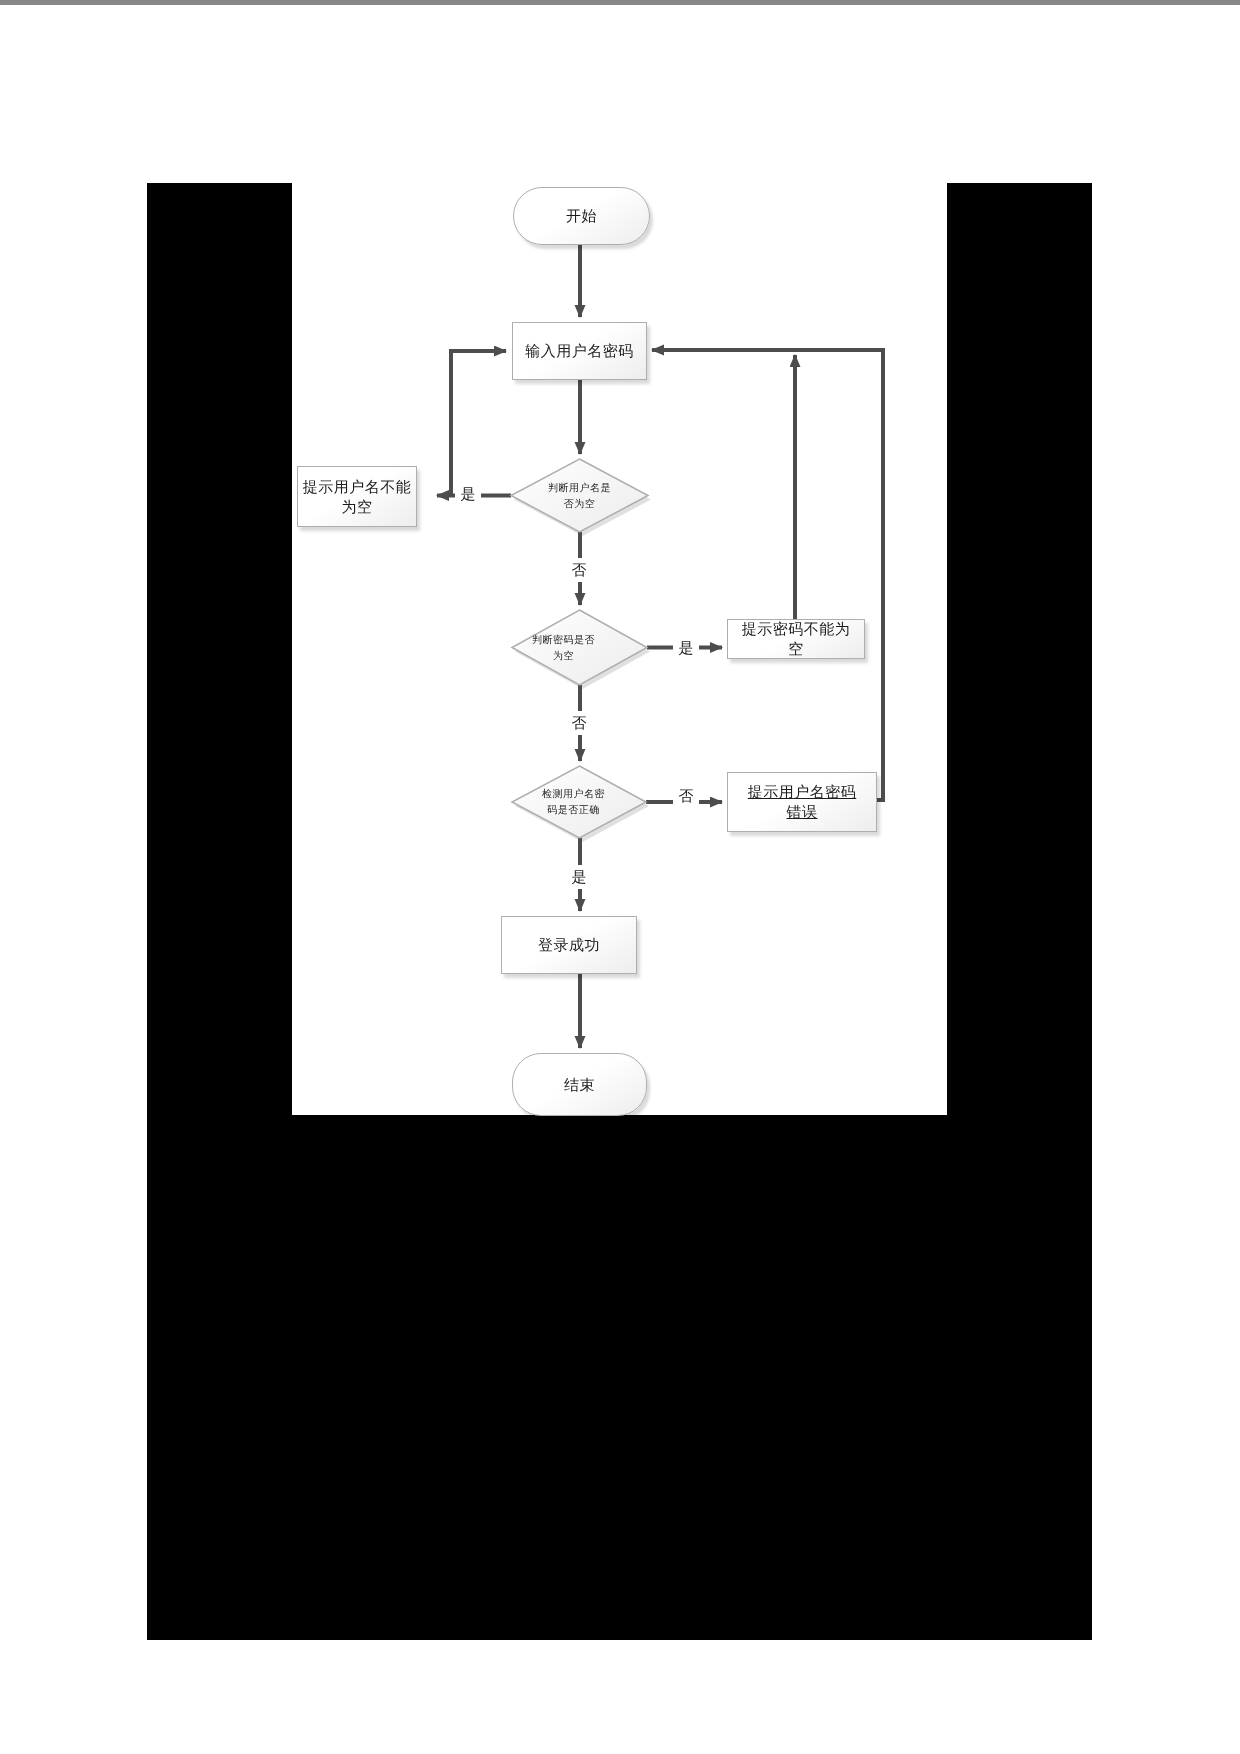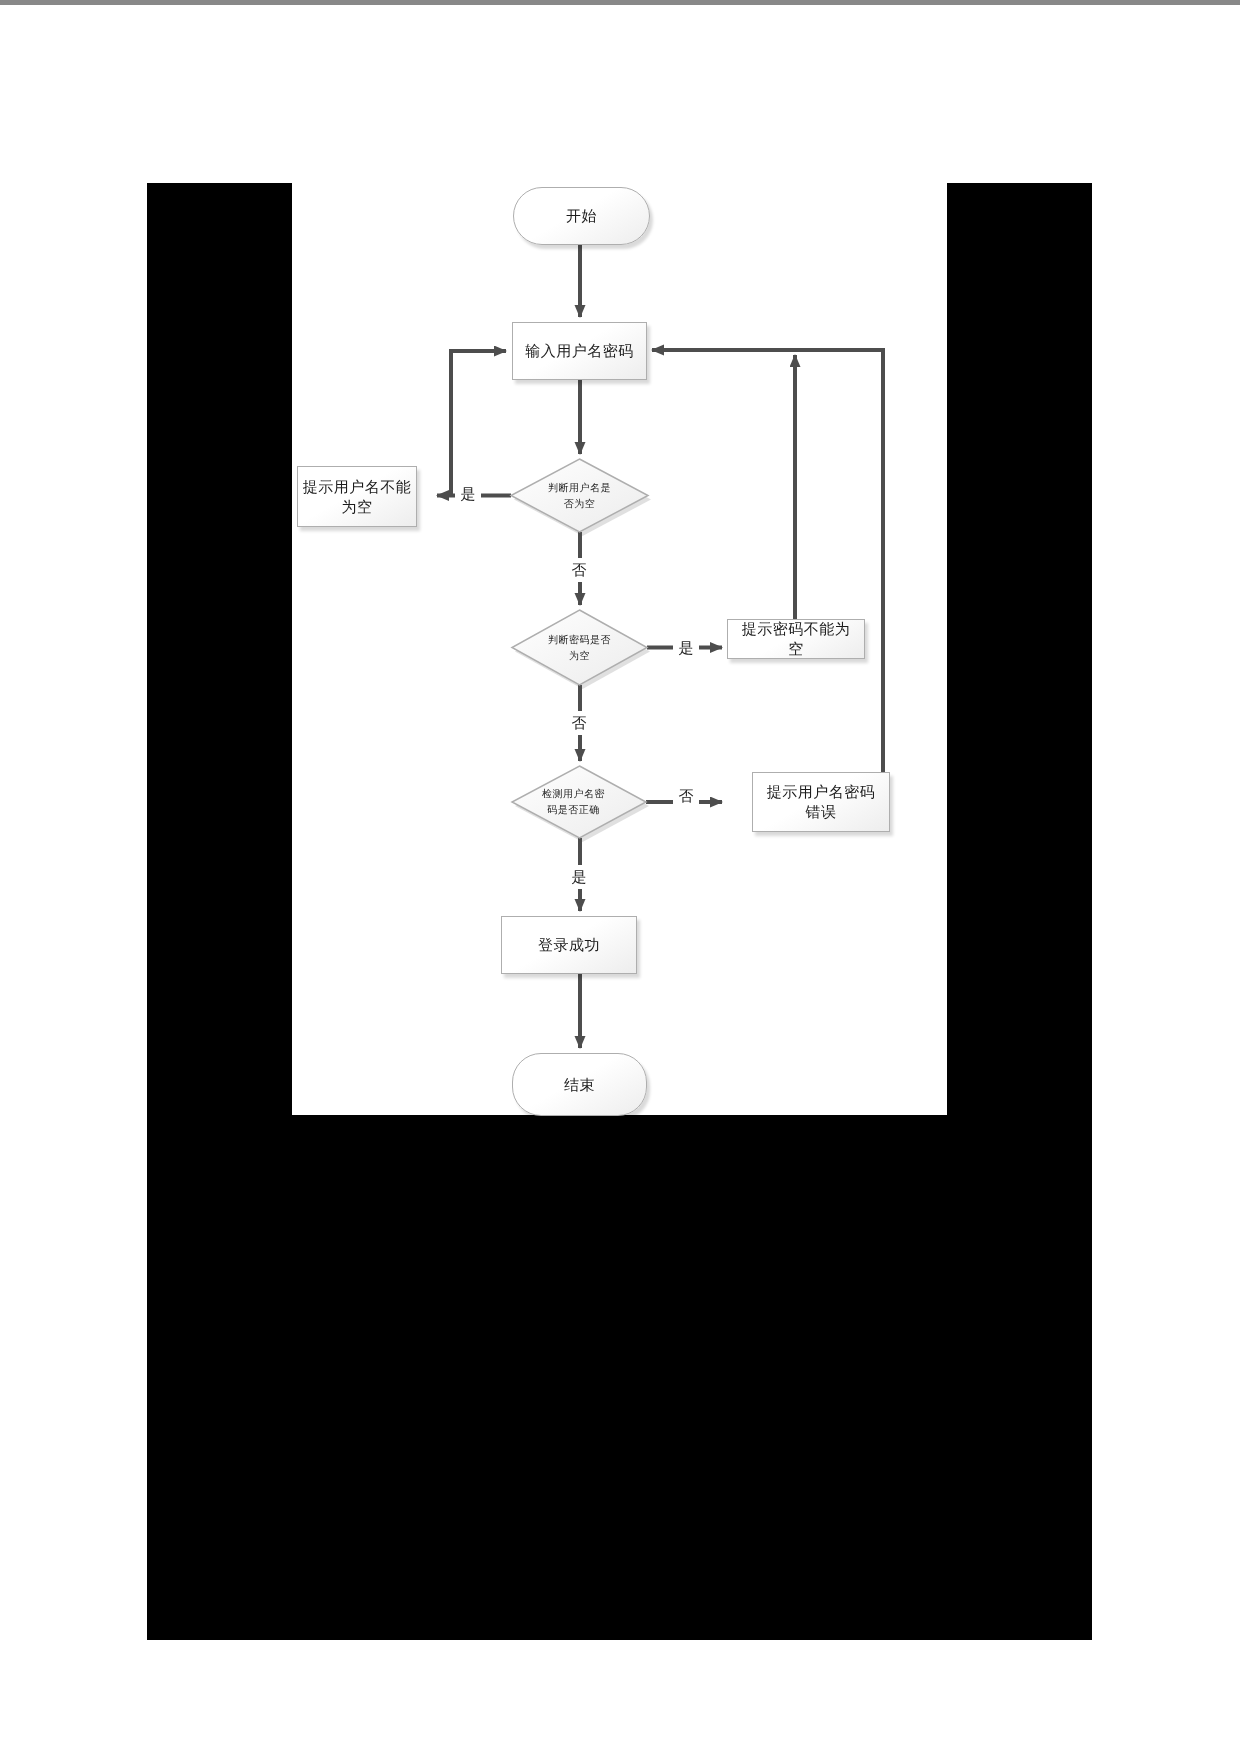--- a/index.html
+++ b/index.html
@@ -90,30 +90,30 @@
     <div class="node terminator" style="left:221px;top:4px;width:137px;height:58px;">开始</div>
 
     <div class="node" style="left:220px;top:139px;width:135px;height:58px;">输入用户名密码</div>
 
     <div class="node" style="left:5px;top:283px;width:120px;height:61px;">提示用户名不能
 为空</div>
 
     <div class="node" style="left:435px;top:436px;width:138px;height:40px;">提示密码不能为
 空</div>
 
-    <div class="node" style="left:460px;top:589px;width:138px;height:60px;">提示用户名密码
+    <div class="node" style="left:435px;top:589px;width:150px;height:60px;text-decoration:underline;">提示用户名密码
 错误</div>
 
     <div class="node" style="left:209px;top:733px;width:136px;height:58px;">登录成功</div>
 
     <div class="node terminator" style="left:220px;top:870px;width:135px;height:63px;">结束</div>
 
     <div class="diamond-label" style="left:218px;top:288px;width:139px;height:49px;">判断用户名是
 否为空</div>
-    <div class="diamond-label" style="left:218px;top:440px;width:139px;height:49px;text-align:center;">判断密码是否
+    <div class="diamond-label" style="left:202px;top:440px;width:139px;height:49px;text-align:center;">判断密码是否
 为空</div>
     <div class="diamond-label" style="left:212px;top:594px;width:139px;height:49px;">检测用户名密
 码是否正确</div>
 
     <div class="edge-label" style="left:163px;top:299px;">是</div>
     <div class="edge-label" style="left:274px;top:375px;">否</div>
     <div class="edge-label" style="left:381px;top:453px;">是</div>
     <div class="edge-label" style="left:274px;top:528px;">否</div>
     <div class="edge-label" style="left:381px;top:601px;">否</div>
     <div class="edge-label" style="left:274px;top:682px;">是</div>

